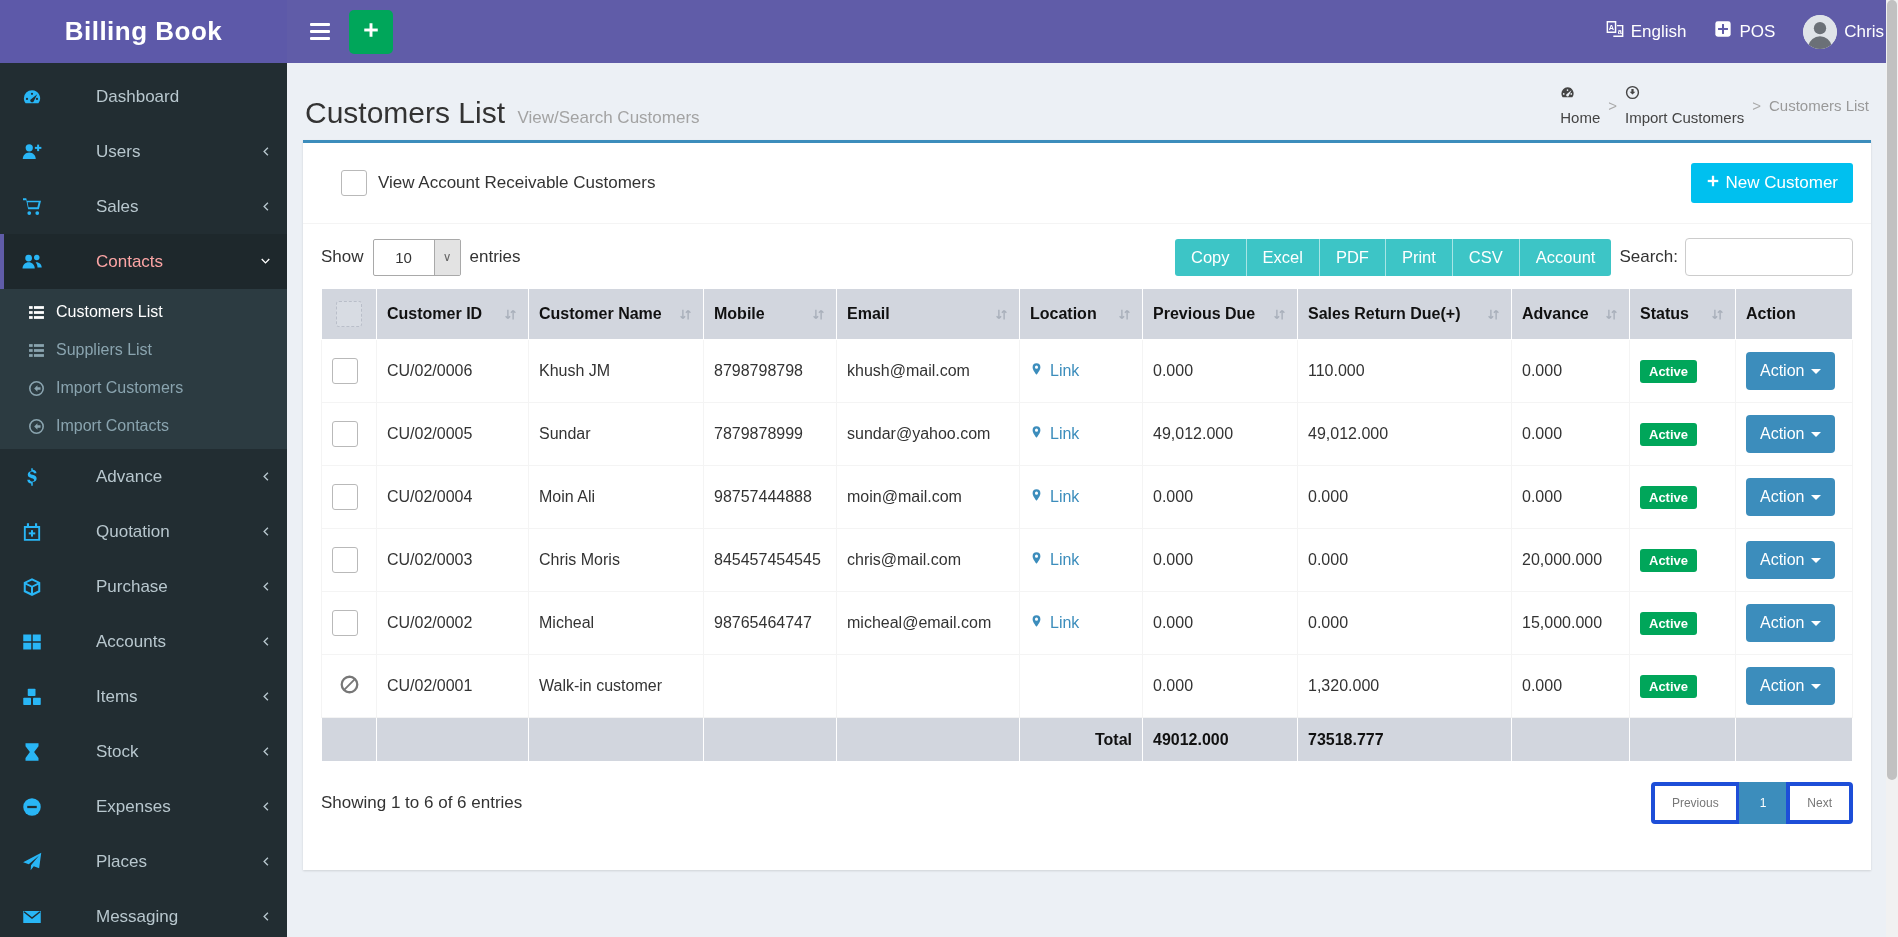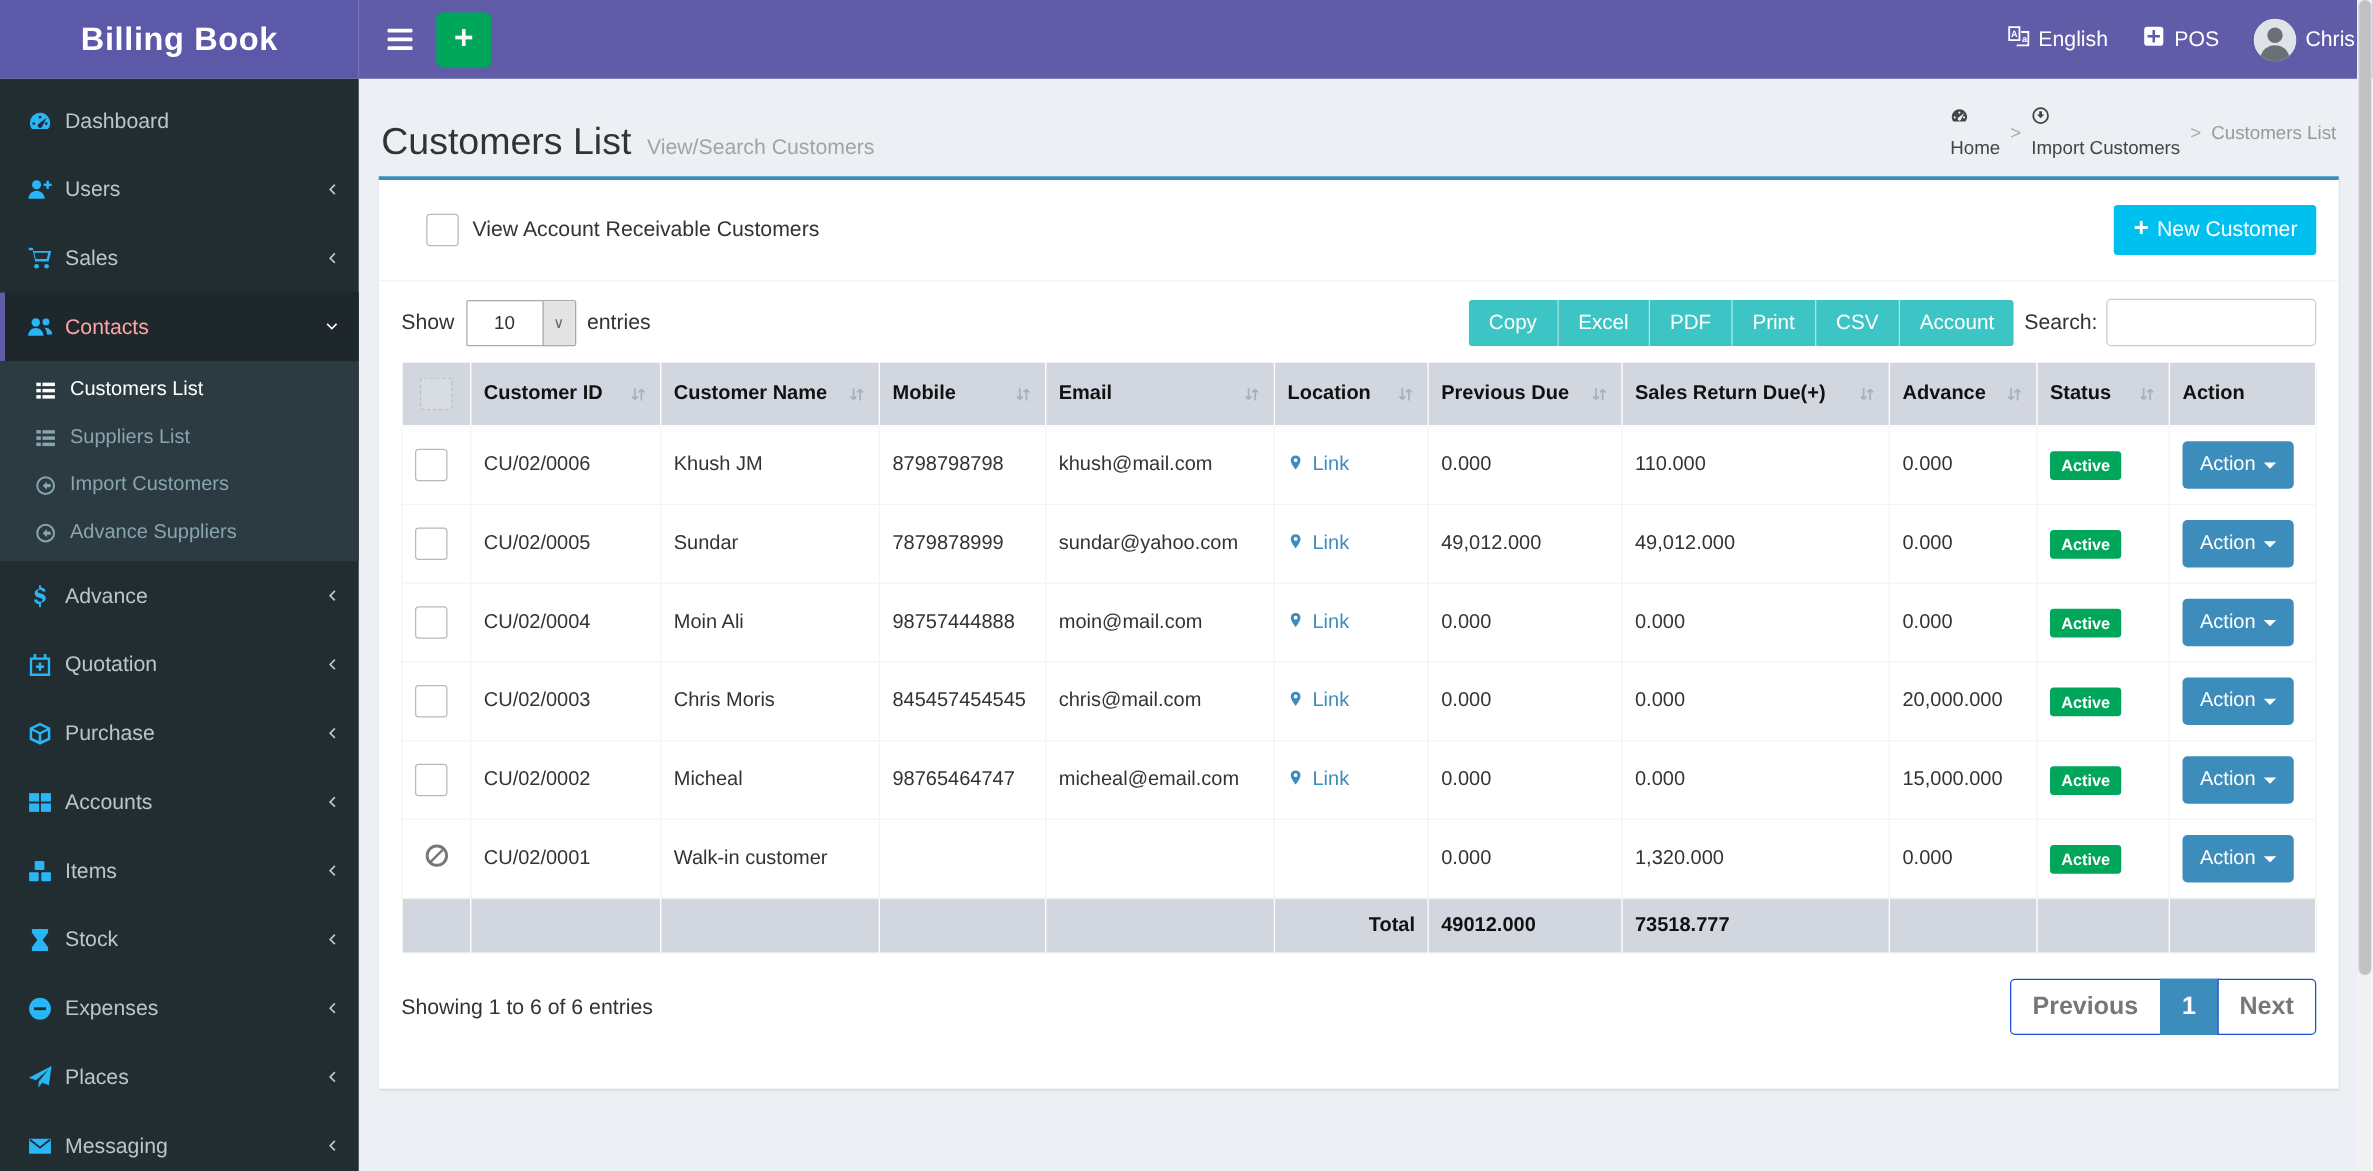--- a/index.html
+++ b/index.html
@@ -20,21 +20,21 @@
   .nav-right { margin-left:auto; display:flex; align-items:center; gap:28px; }
   .nav-link { display:flex; align-items:center; gap:7px; color:#fff; font-size:17px; cursor:pointer; }
   .nav-link svg { width:18px; height:18px; }
   .avatar { width:34px; height:34px; border-radius:50%; overflow:hidden; background:#dfe3e8; }
   .avatar svg { width:100%; height:100%; display:block; }
 
   
   .layout { display:flex; height:874px; }
   .sidebar { width:287px; background:#222d32; padding-top:6px; flex-shrink:0; }
   .side-item { height:55px; display:flex; align-items:center; padding:0 16px 0 18px; color:#b8c7ce;
-               font-size:17px; border-left:4px solid transparent; cursor:pointer; }
+               font-size:17px; border-left:4px solid transparent; cursor:pointer;gap:44px; }
   .side-item .mi { width:30px; color:#29b6f6; display:flex; align-items:center; }
   .side-item .mi svg { width:20px; height:20px; }
   .side-item .chev { margin-left:auto; color:#b8c7ce; display:flex; }
   .side-item .chev svg { width:11px; height:11px; }
   .side-item.active { background:#1e282c; border-left-color:#605ca8; color:#fca5a5; }
   .side-item.active .chev { color:#fff; }
   .submenu { background:#2c3b41; padding:4px 0; }
   .sub-item { height:38px; display:flex; align-items:center; padding-left:28px; color:#8aa4af; font-size:16px; cursor:pointer; }
   .sub-item .mi { width:28px; display:flex; color:inherit; }
   .sub-item .mi svg { width:17px; height:17px; }
@@ -93,22 +93,22 @@
   .btn-action { background:#3c8dbc; color:#fff; border:none; border-radius:4px; padding:10px 14px; font-size:16px;
                 display:inline-flex; align-items:center; gap:7px; cursor:pointer; font-family:inherit; }
   .caret { width:0; height:0; border:5px solid transparent; border-top-color:#fff; margin-top:5px; }
   tfoot td { background:#d2d6de; border:1px solid #fff; padding:12px 10px; font-size:16px; font-weight:bold; color:#111; height:44px; }
   tfoot td.tot-label { text-align:right; }
 
   
   .table-footer { display:flex; justify-content:space-between; align-items:center; padding:20px 0 26px 0; }
   .showing { font-size:17px; color:#333; }
   .pagination { display:flex; }
-  .page-btn { border:1px solid #1d4ed8; background:#fff; color:#777; font-size:20px; padding:10px 17px; cursor:pointer;
-              margin-left:-1px; font-family:inherit;font-weight:bold; }
+  .page-btn { border:4px solid #1d4ed8; background:#fff; color:#777; font-size:12px; padding:10px 17px; cursor:pointer;
+              margin-left:-1px; font-family:inherit; }
   .page-btn.first { border-radius:4px 0 0 4px; margin-left:0; }
   .page-btn.last { border-radius:0 4px 4px 0; }
   .page-btn.active { background:#3c8dbc; border-color:#3c8dbc; color:#fff; }
 
   
   .scrollbar { position:fixed; top:0; right:0; width:12px; height:937px; background:#f1f1f1; }
   .scroll-thumb { position:absolute; top:0; right:1px; width:10px; height:780px; background:#c1c1c1; border-radius:5px; }
 </style>
 </head>
 <body>
@@ -254,21 +254,21 @@
           </span>
           <span>Import Customers</span>
         </div>
         <div class="sub-item">
           <span class="mi">
             <svg viewBox="0 0 16 16">
               <circle cx="8" cy="8" r="6.3" fill="none" stroke="currentColor" stroke-width="1.5"></circle>
               <path fill="currentColor" d="M8.9 4.9 5.8 8l3.1 3.1V9.2h2.9V6.8H8.9z"></path>
             </svg>
           </span>
-          <span>Advance Suppliers</span>
+          <span>Import Contacts</span>
         </div>
       </div>
       <div class="side-item">
         <span class="mi">
           <svg viewBox="0 0 16 16" fill="currentColor">
             <path d="M8.6 1v1.2c1.5.2 2.9 1 3 2.8H9.5c0-.8-.6-1.2-1.5-1.2-.9 0-1.5.4-1.5 1.1 0 .6.5.9 1.9 1.3 1.9.5 3.3 1.2 3.3 3 0 1.7-1.3 2.6-3.1 2.8V15H7.4v-1.9c-1.8-.2-3.1-1.2-3.2-3h2.1c.1 1 .8 1.4 1.8 1.4 1 0 1.6-.5 1.6-1.2 0-.7-.6-1-2-1.4-1.8-.5-3.1-1.1-3.1-2.9 0-1.6 1.2-2.5 2.8-2.7V1z"></path>
           </svg>
         </span>
         <span>Advance</span>
         <span class="chev">

